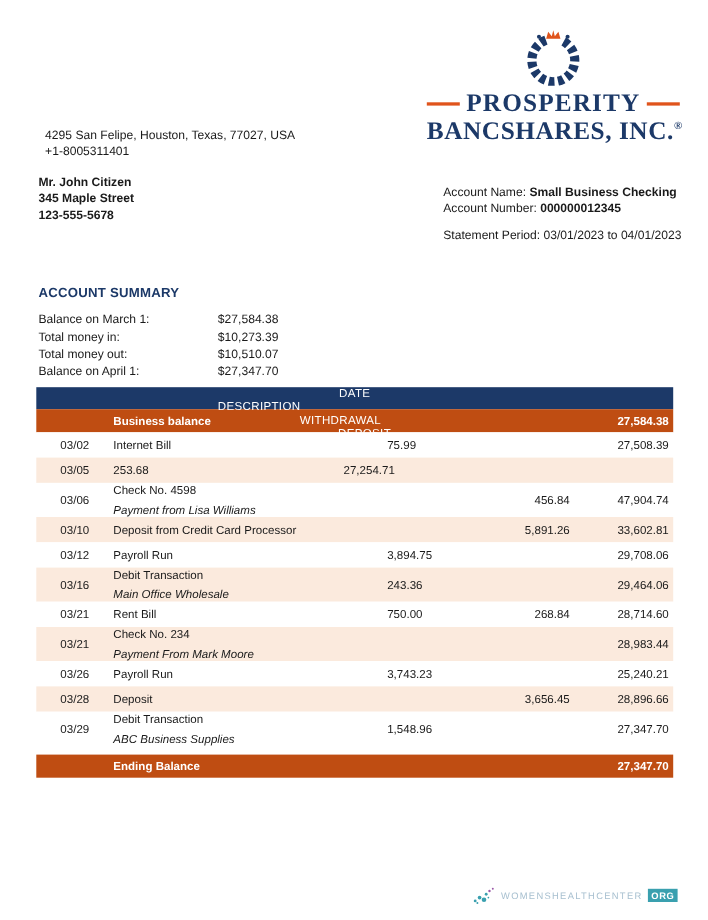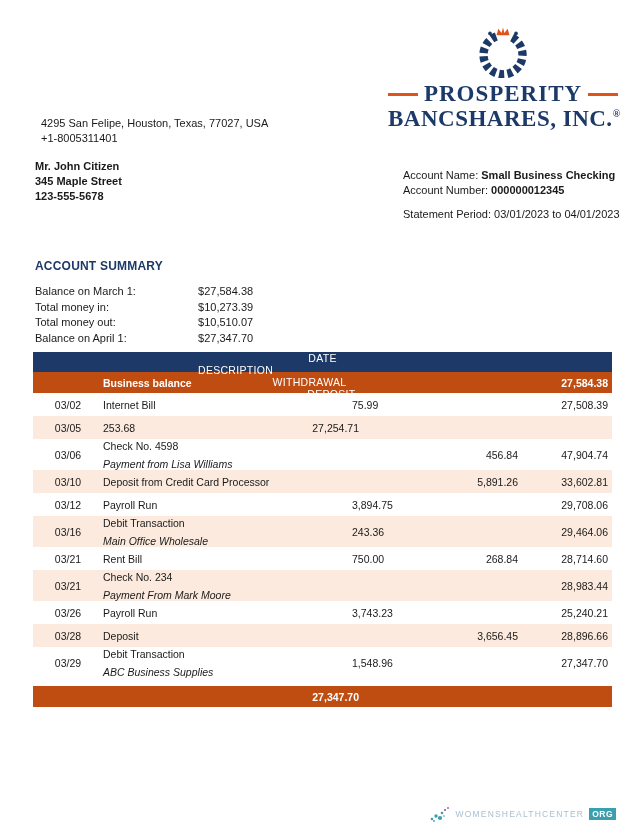--- a/index.html
+++ b/index.html
@@ -257,20 +257,21 @@
     <span class="col-wd">1,548.96</span>
     <span class="col-dep"></span>
     <span class="col-bal">27,347.70</span>
   </div>
 </div>
 
     <div class="gap"></div>
 
     <div class="trow orange-row">
       <span class="col-date"></span>
+      <span class="col-desc">Ending Balance</span>
       <span class="col-wd"></span>
       <span class="col-dep"></span>
       <span class="col-bal">27,347.70</span>
     </div>
   </div>
 
   <div class="watermark">
     <svg width="24" height="18" viewBox="0 0 24 18">
       <circle cx="3" cy="14" r="1.3" fill="#3aa0af"></circle>
       <circle cx="7" cy="11" r="1.7" fill="#3aa0af"></circle>

